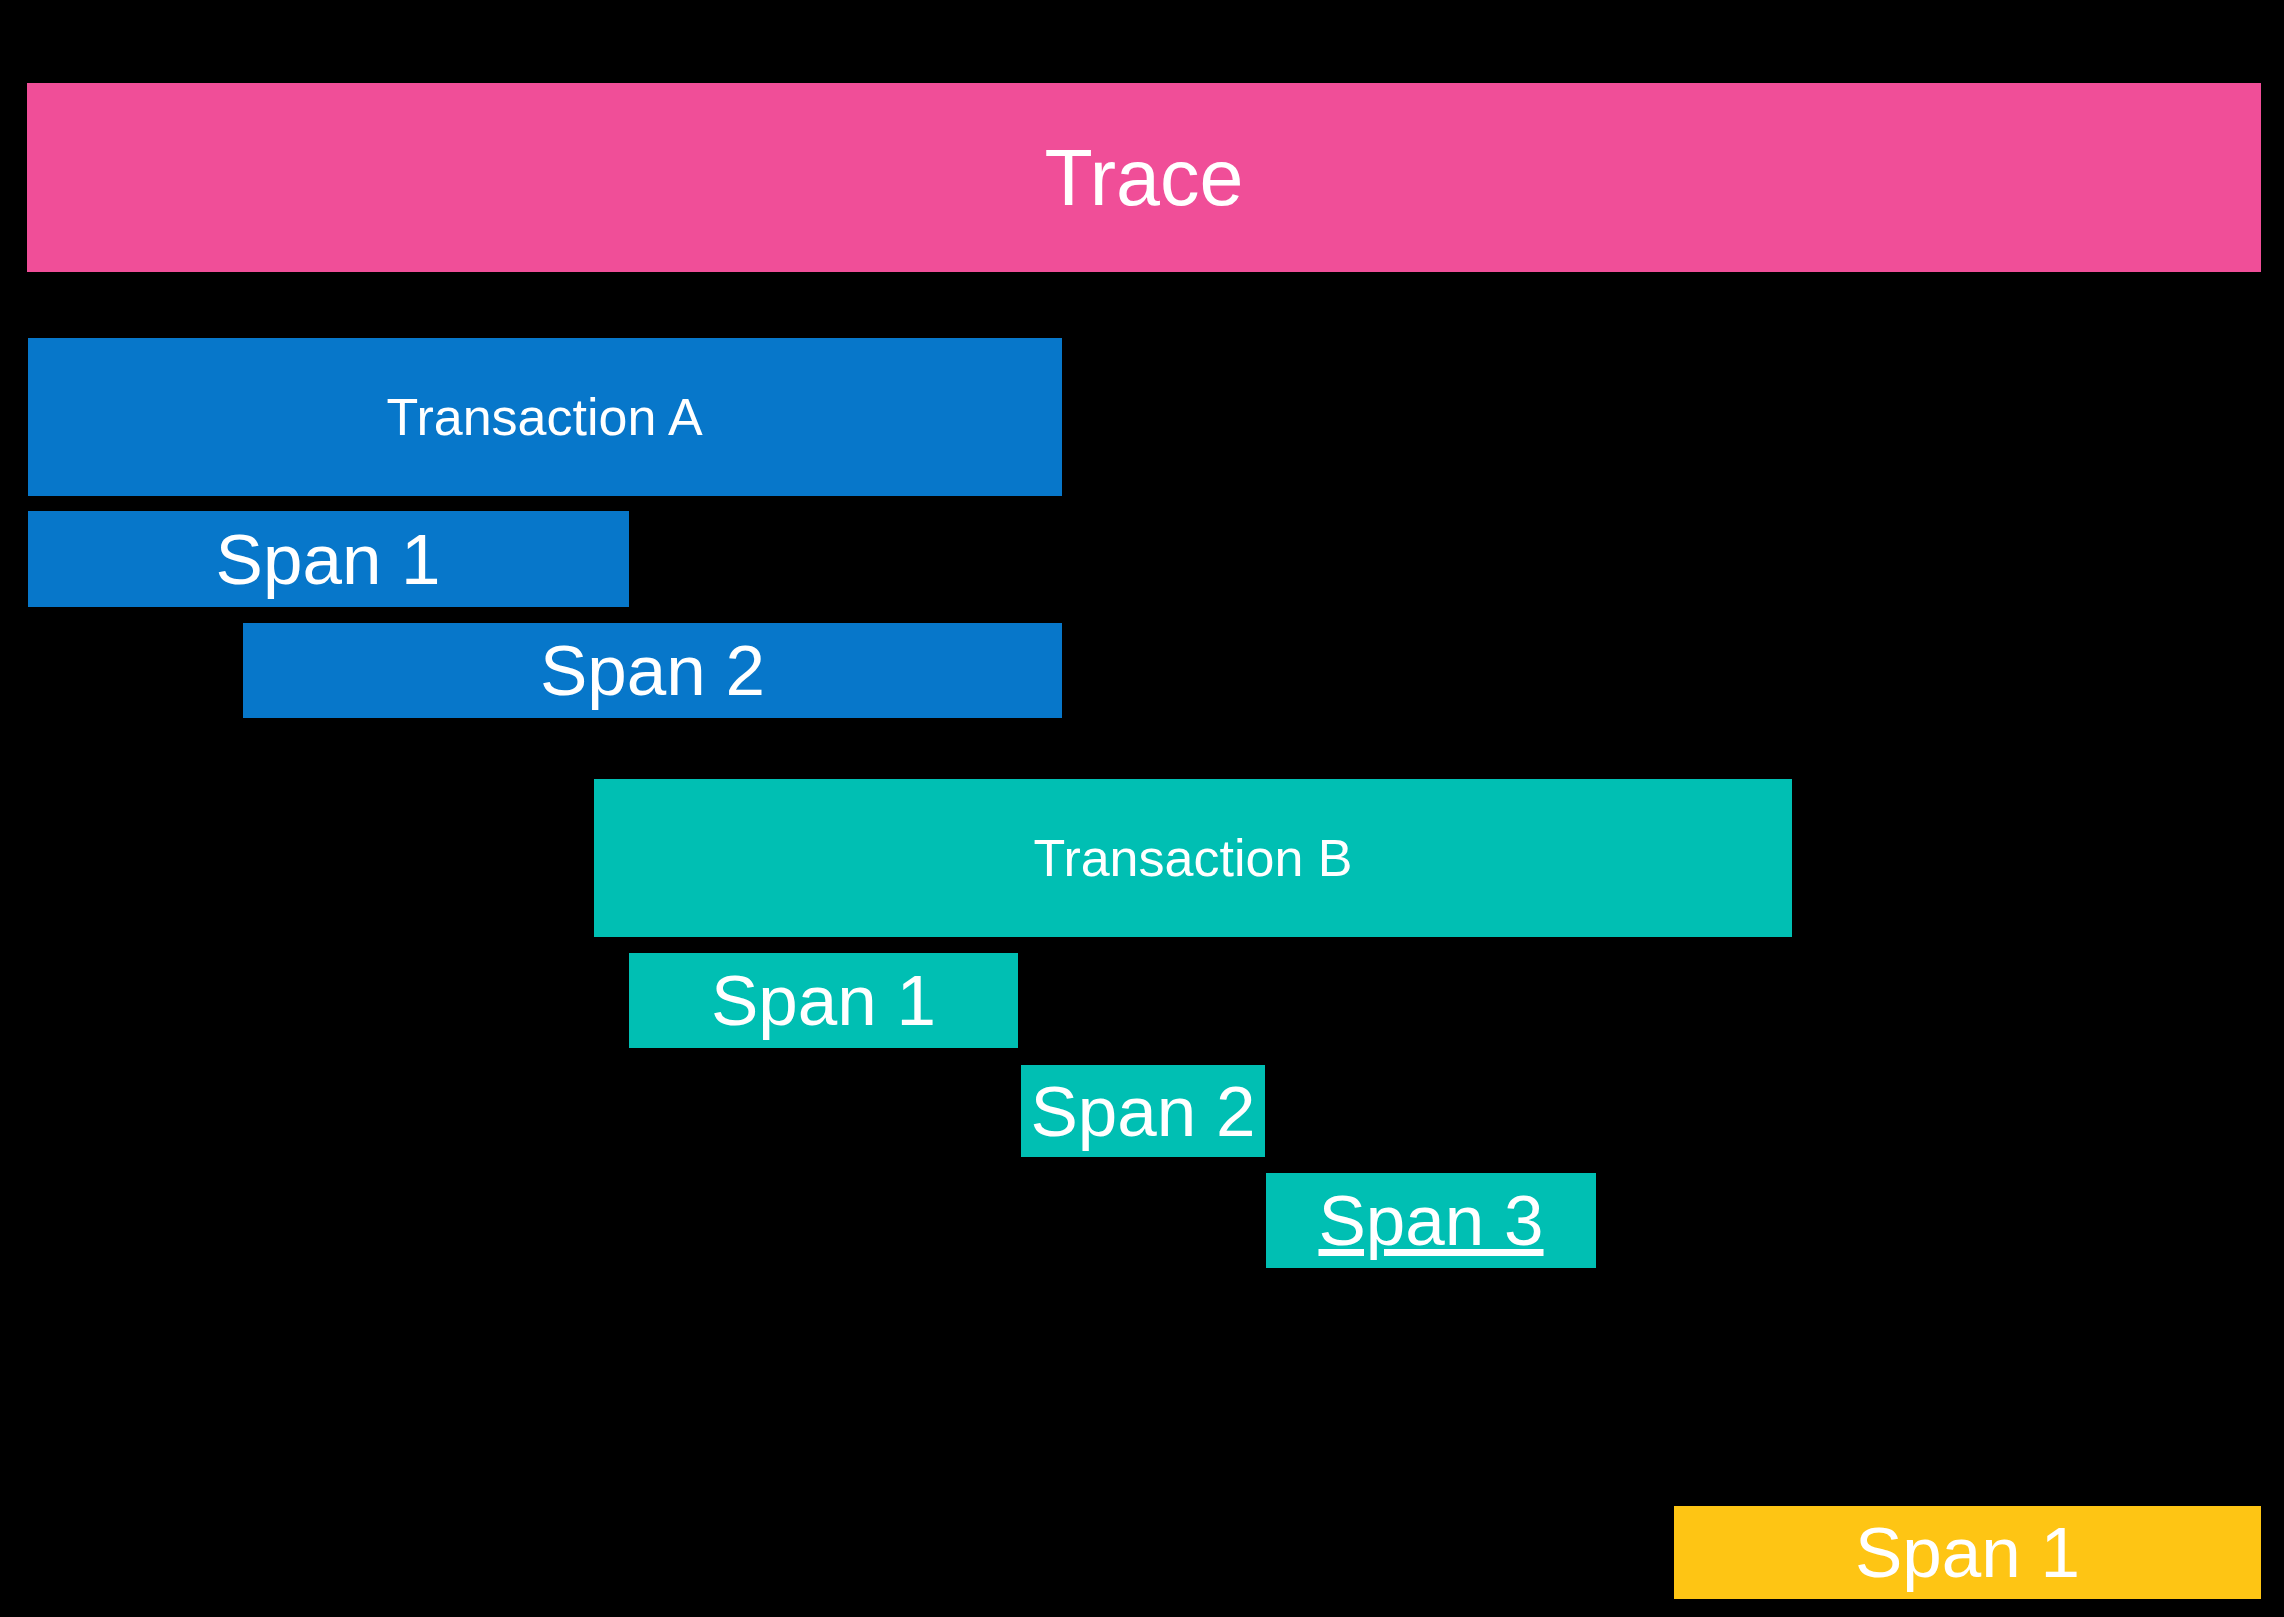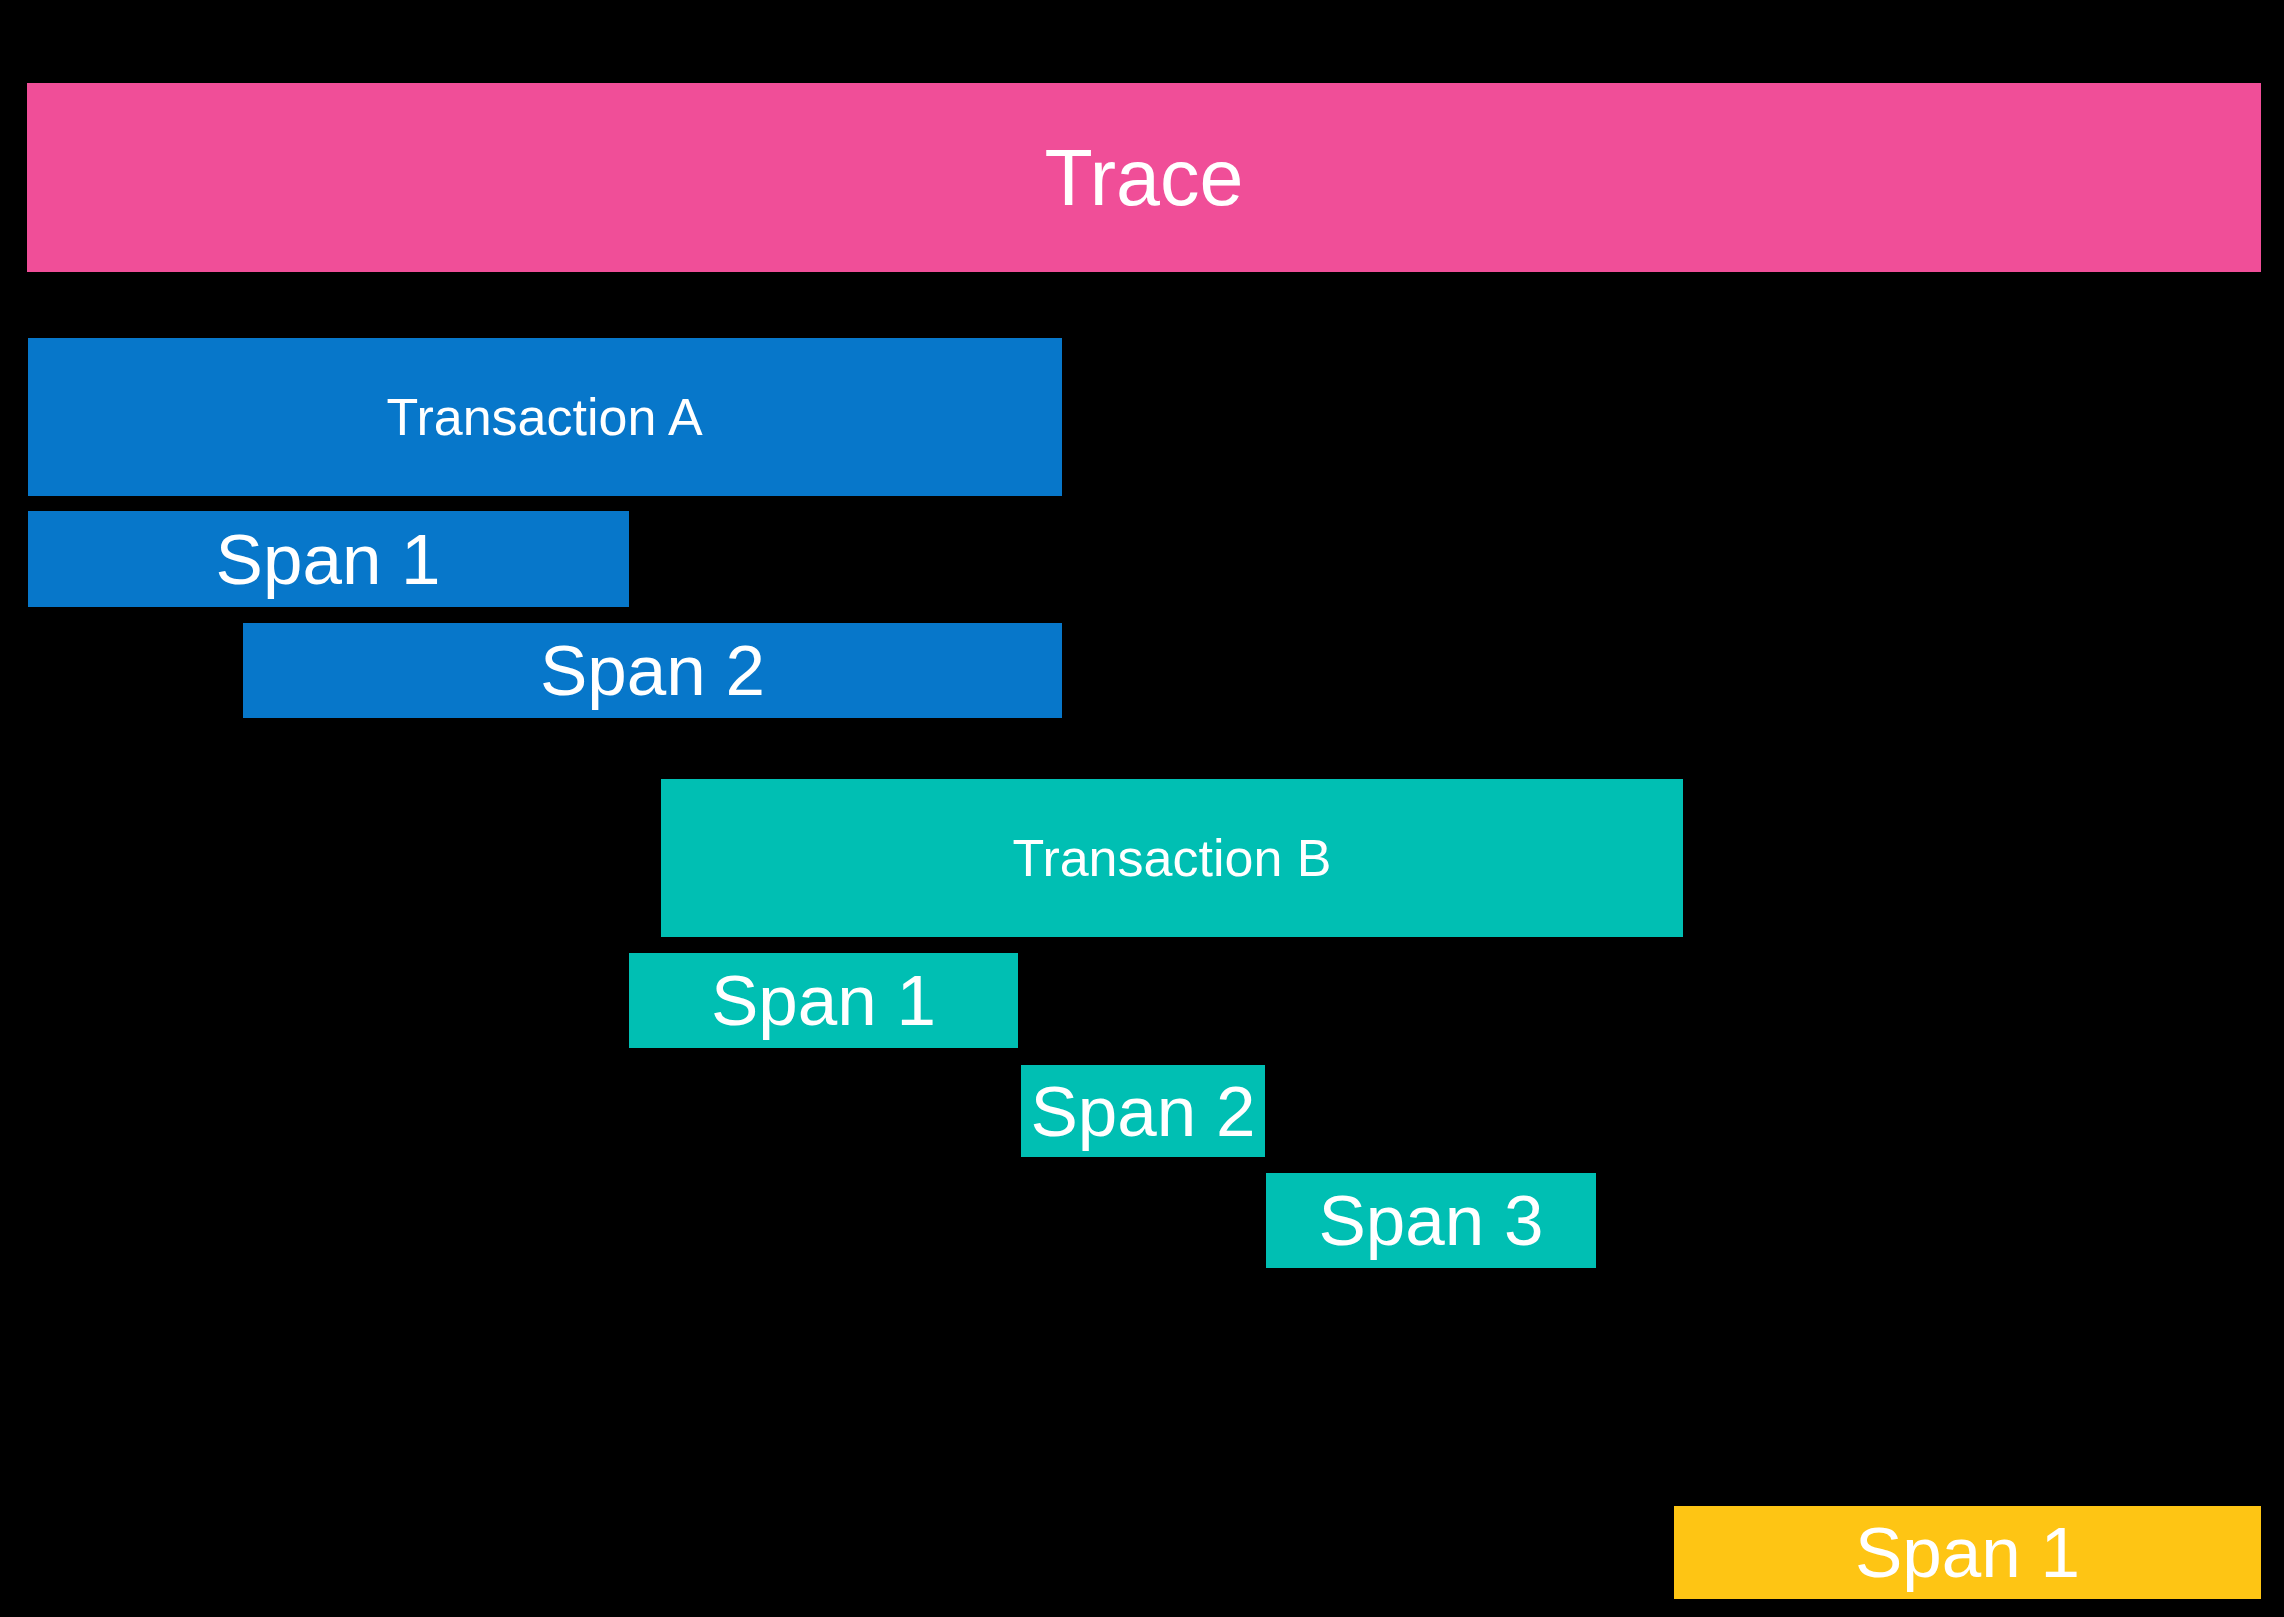--- a/index.html
+++ b/index.html
@@ -50,29 +50,29 @@
     </div>
     <div class="bar tier-transaction" style="left: 27.6px; top: 306px; width: 1034px; height: 158px; background: rgb(7, 119, 202);">
       <span class="bar-label">Transaction A</span>
     </div>
     <div class="bar tier-span" style="left: 27.6px; top: 479px; width: 601px; height: 96px; background: rgb(7, 119, 202);">
       <span class="bar-label">Span 1</span>
     </div>
     <div class="bar tier-span" style="left: 243px; top: 591px; width: 819px; height: 95px; background: rgb(7, 119, 202);">
       <span class="bar-label">Span 2</span>
     </div>
-    <div class="bar tier-transaction" style="left: 661px; top: 747px; width: 1022px; height: 158px; background: rgb(0, 191, 179);">
+    <div class="bar tier-transaction" style="left: 594px; top: 747px; width: 1198px; height: 158px; background: rgb(0, 191, 179);">
       <span class="bar-label">Transaction B</span>
     </div>
     <div class="bar tier-span" style="left: 629px; top: 921px; width: 389px; height: 95px; background: rgb(0, 191, 179);">
       <span class="bar-label">Span 1</span>
     </div>
     <div class="bar tier-span" style="left: 1021px; top: 1033px; width: 244px; height: 92px; background: rgb(0, 191, 179);">
       <span class="bar-label">Span 2</span>
     </div>
-    <div class="bar tier-span" style="left: 1266px; top: 1141px; width: 330px; height: 95px; background: rgb(0, 191, 179);">
+    <div class="bar tier-span" style="left: 1266px; top: 1141px; width: 330px; height: 95px; background: rgb(0, 191, 179); text-decoration: underline;">
       <span class="bar-label">Span 3</span>
     </div>
     <div class="bar tier-span" style="left: 1674px; top: 1474px; width: 587px; height: 93px; background: rgb(254, 197, 20);">
       <span class="bar-label">Span 1</span>
     </div>
   </div>
 
 
 </body></html>

